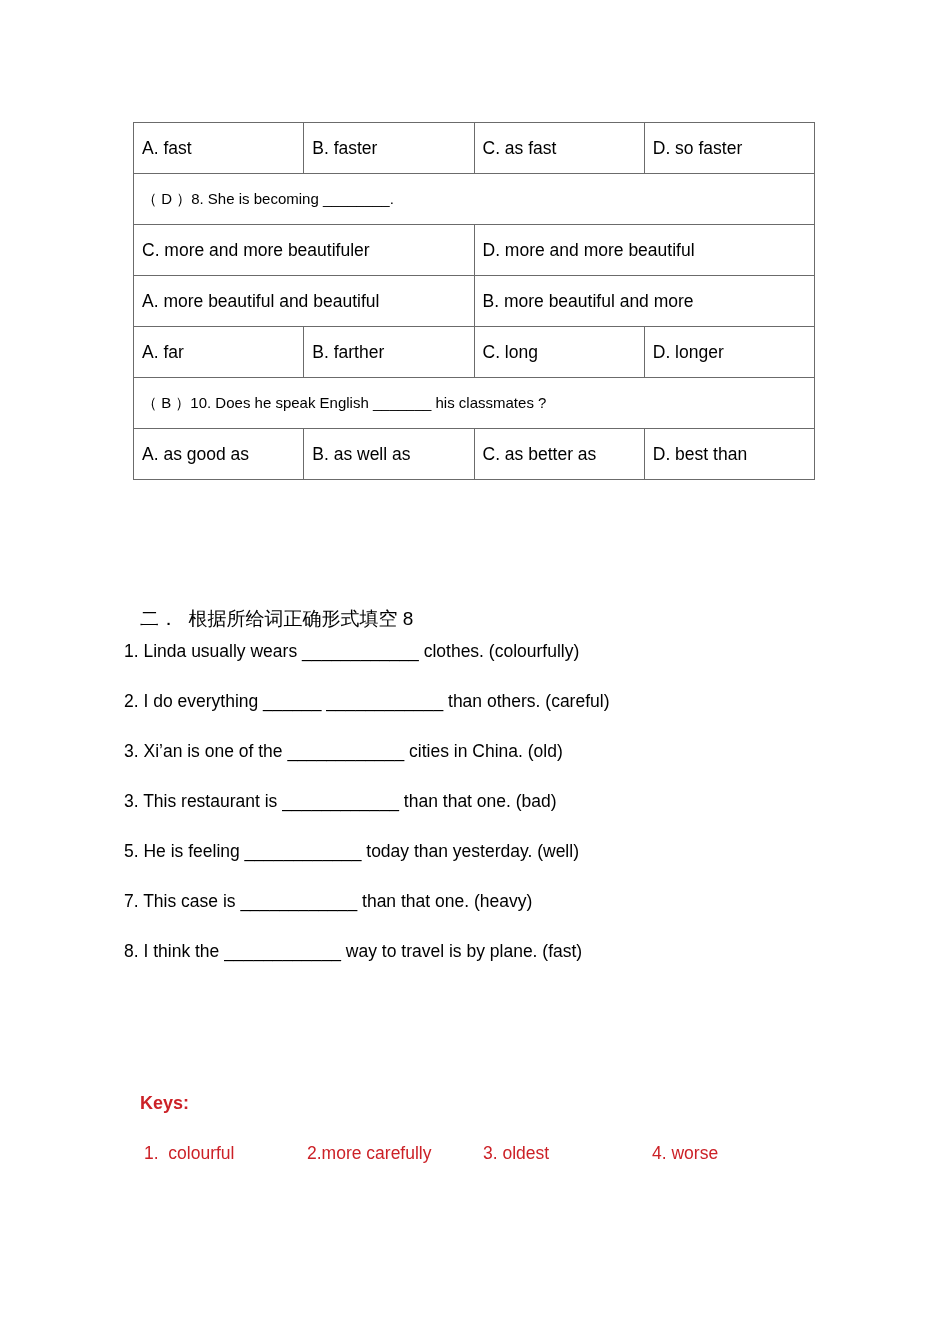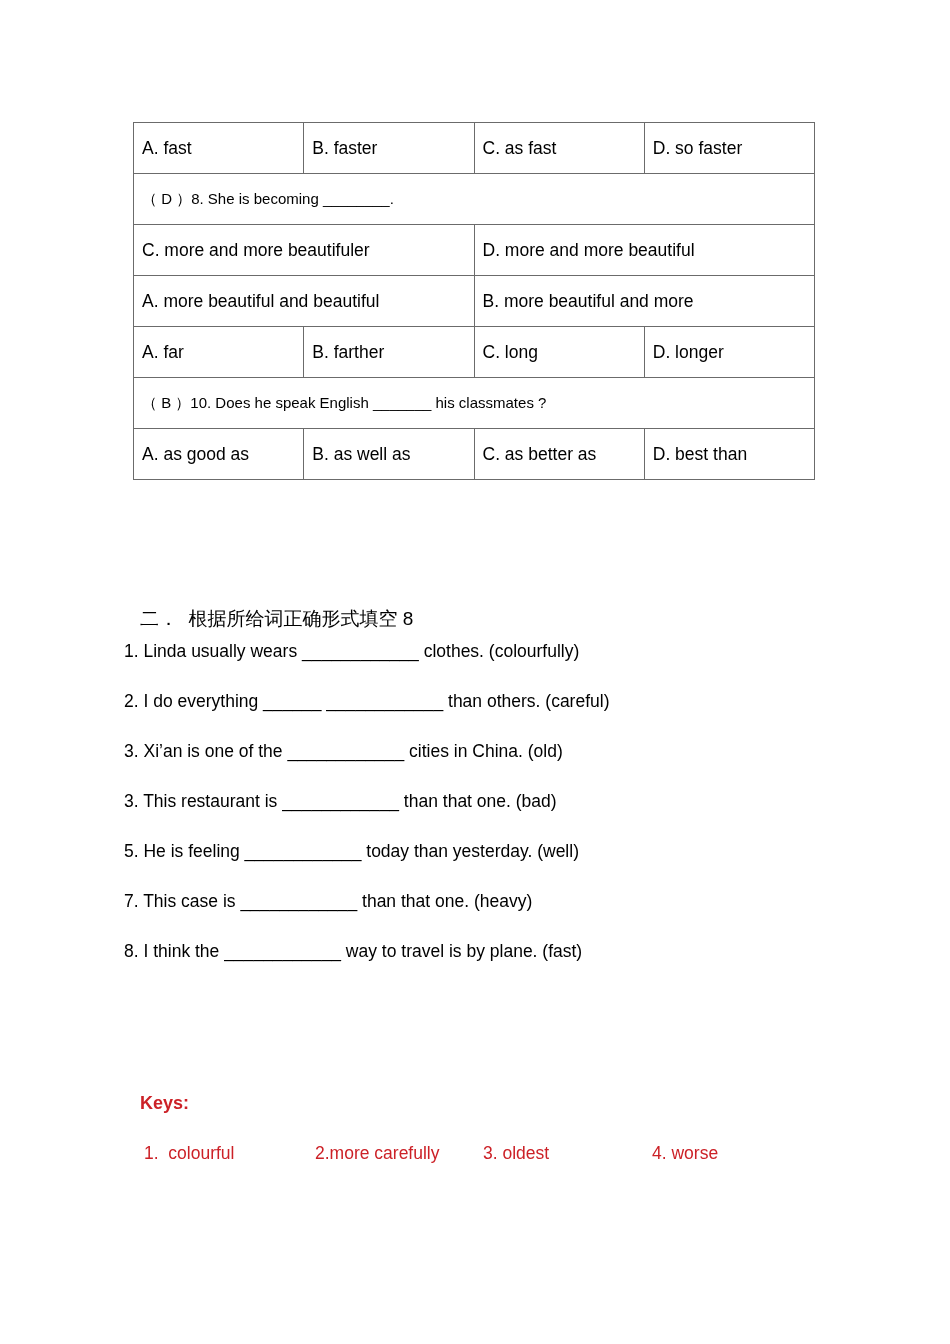--- a/index.html
+++ b/index.html
@@ -98,21 +98,21 @@
   }
   .keys-row .key-item {
     position: absolute;
     top: 0;
     font-size: 17.5px;
     line-height: 24px;
     color: #cc2127;
     white-space: pre;
   }
   .key-1 { left: 4px; }
-  .key-2 { left: 175px; text-align: right; }
+  .key-2 { left: 167px; text-align: right; }
   .key-3 { left: 343px; }
   .key-4 { left: 512px; }
 </style>
 </head>
 <body>
 
 <div class="page">
 
   <table class="quiz-table">
     <colgroup>

